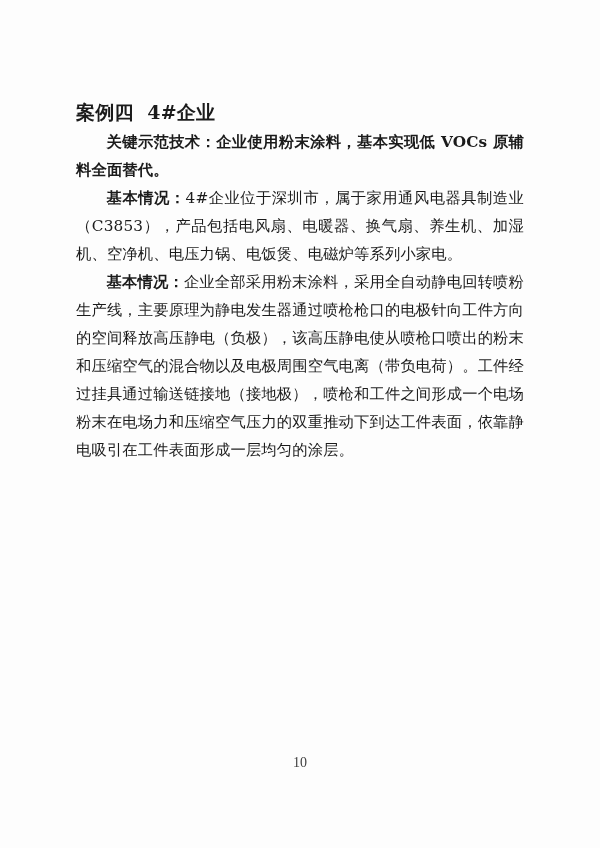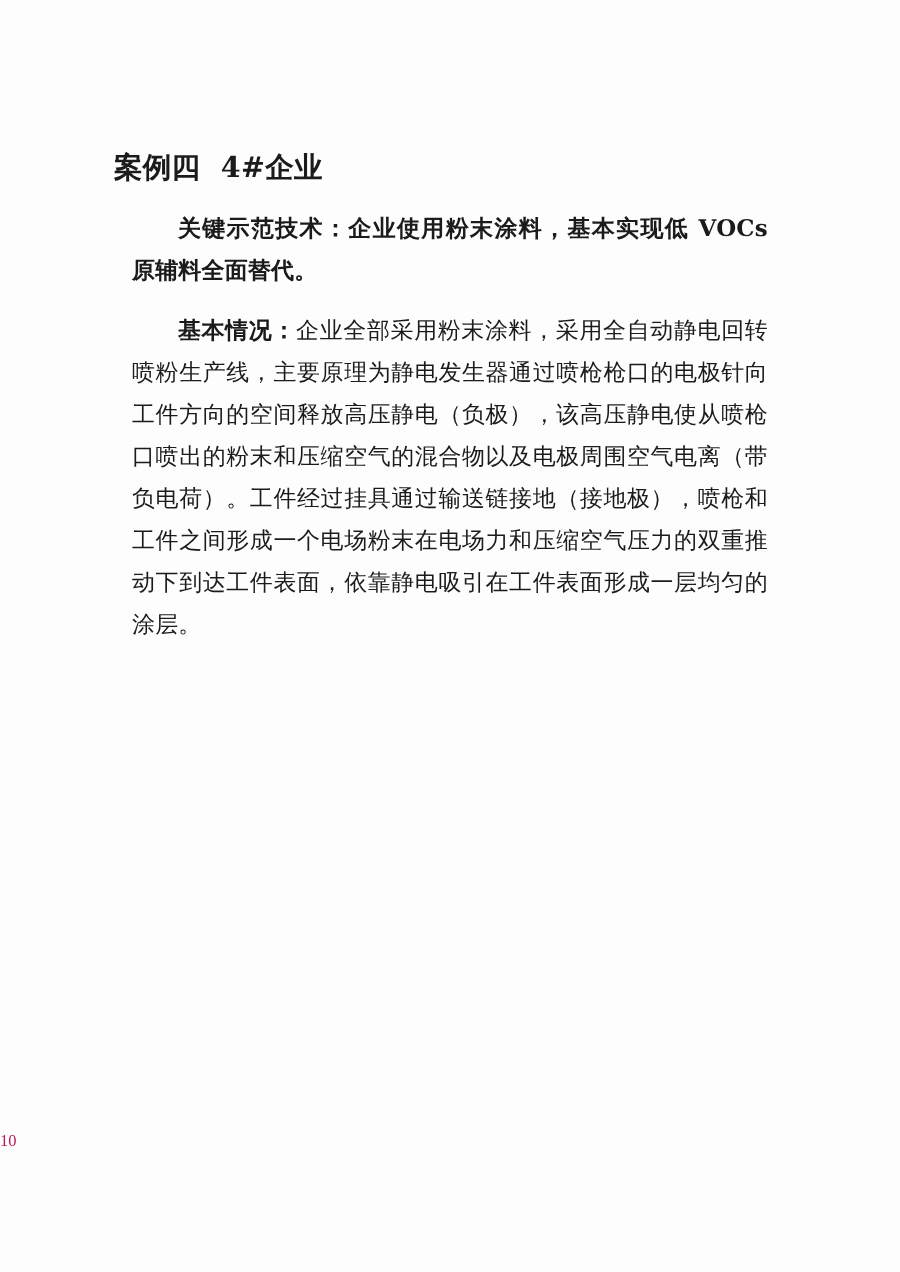--- a/index.html
+++ b/index.html
@@ -28,51 +28,52 @@
     line-height: 28px;
     letter-spacing: 0.2px;
     margin: 0 0 2px 0;
     white-space: pre;
   }
   .para {
     font-size: 15.3px;
     line-height: 28px;
     text-align: justify;
     text-justify: inter-ideograph;
-    margin: 12px;
+    margin: 0;
     text-indent: 2em;
     letter-spacing: 0.15px;
   }
   .para.bold-all {
     font-weight: bold;
   }
   .lead {
     font-weight: bold;
   }
   .page-number {
     position: absolute;
     left: 0;
     right: 0;
     top: 755px;
-    text-align: left;
+    text-align: center;
     font-family: "Liberation Serif", "DejaVu Serif", serif;
-    font-size: 11px;
-    color: #be185d;
+    font-size: 14px;
+    color: #404040;
   }
 </style>
 </head>
 <body>
 
 <div class="page">
   <div class="content">
 
     <h1 class="doc-heading">案例四  4#企业</h1>
 
     <p class="para bold-all">关键示范技术：企业使用粉末涂料，基本实现低 VOCs 原辅料全面替代。</p>
 
+    <p class="para"><span class="lead">基本情况：</span><span>4#企业位于深圳市，属于家用通风电器具制造业（C3853），产品包括电风扇、电暖器、换气扇、养生机、加湿机、空净机、电压力锅、电饭煲、电磁炉等系列小家电。</span></p>
 
     <p class="para"><span class="lead">基本情况：</span><span>企业全部采用粉末涂料，采用全自动静电回转喷粉生产线，主要原理为静电发生器通过喷枪枪口的电极针向工件方向的空间释放高压静电（负极），该高压静电使从喷枪口喷出的粉末和压缩空气的混合物以及电极周围空气电离（带负电荷）。工件经过挂具通过输送链接地（接地极），喷枪和工件之间形成一个电场粉末在电场力和压缩空气压力的双重推动下到达工件表面，依靠静电吸引在工件表面形成一层均匀的涂层。</span></p>
 
 
   </div>
 
   <div class="page-number">10</div>
 </div>
 
 </body></html>

